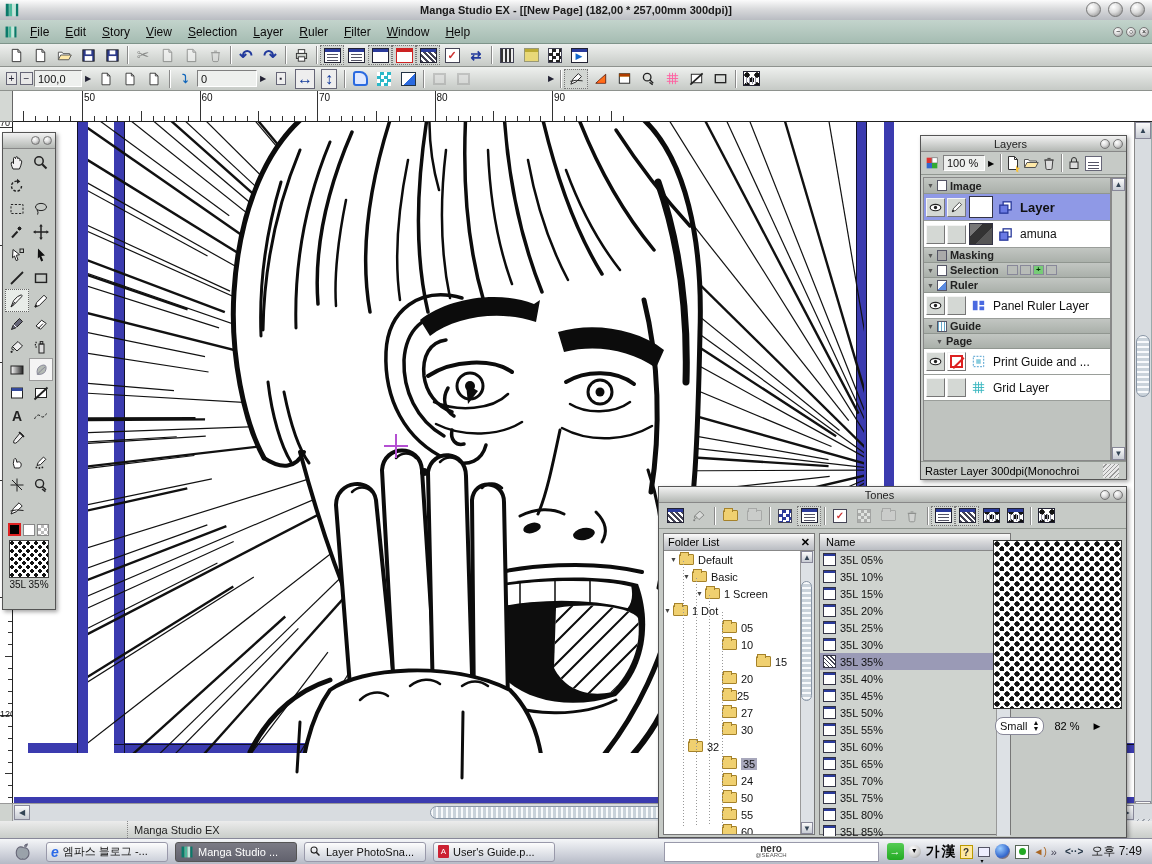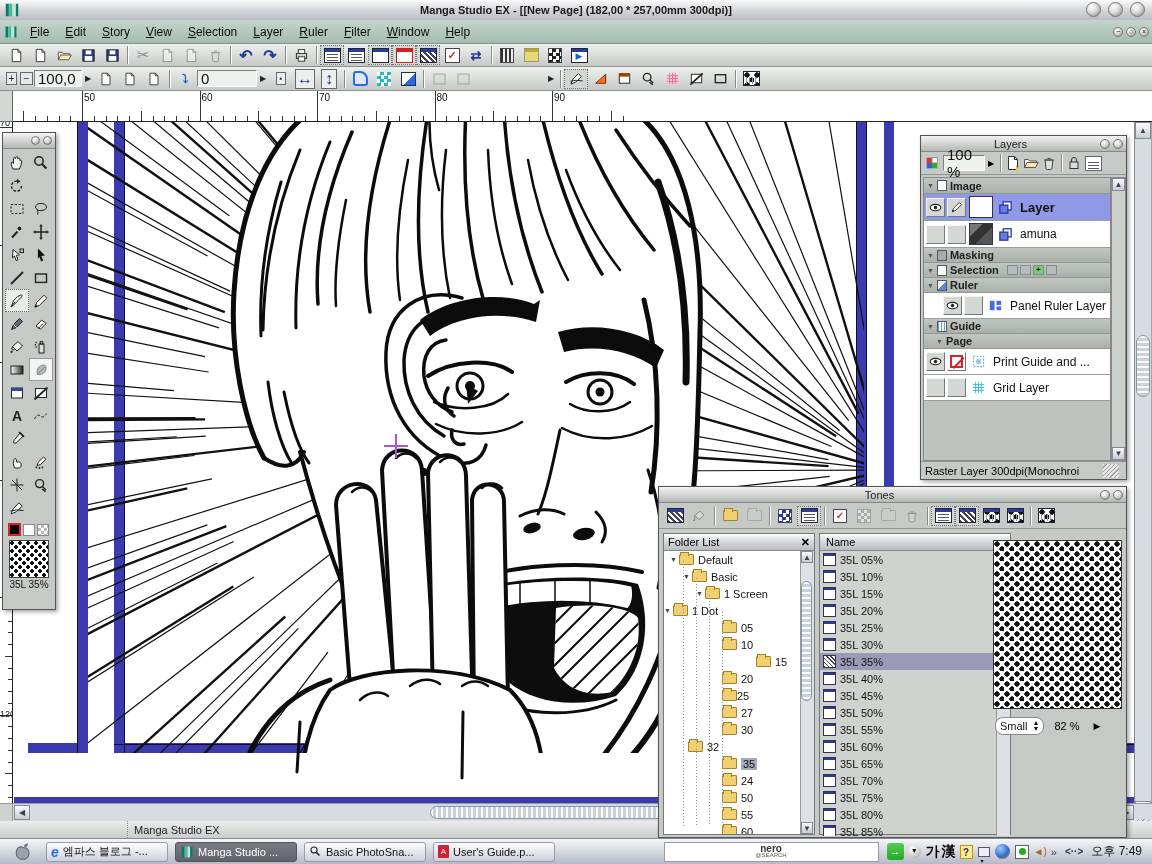--- a/index.html
+++ b/index.html
@@ -1,21 +1,21 @@
 <!DOCTYPE html>
 <html><head>
 <meta charset="utf-8">
 <style>
 *{margin:0;padding:0;box-sizing:border-box}
 html,body{width:1152px;height:864px;overflow:hidden;background:#000;font-family:"Liberation Sans",sans-serif}
 .screen{position:relative;width:1152px;height:864px;background:#9aa;overflow:hidden}
 .abs{position:absolute}
 .metal{background:linear-gradient(#fbfbfb,#d9dadc 45%,#b9bcc2)}
 .sphere{border-radius:50%;background:radial-gradient(circle at 35% 30%,#fff,#dcdcdc 45%,#8a8a8a 95%);border:1px solid #777}
-.field{background:#eef0ee;border:1px solid;border-color:#808080 #fff #fff #808080;font-size:15px;display:flex;align-items:center;padding:0 3px;color:#111}
+.field{background:#eef0ee;border:1px solid;border-color:#808080 #fff #fff #808080;font-size:11px;display:flex;align-items:center;padding:0 3px;color:#111}
 .tbtn{width:24px;height:20px;display:flex;align-items:center;justify-content:center;color:#223}
 .tbtn.dis{opacity:.45;filter:grayscale(1)}
 .tbtn.pressed{border:1px dotted #777;background:#d2d6d2}
 .sep{width:1px;height:18px;background:#8a8a8a;margin:0 3px;box-shadow:1px 0 0 #fff}
 .mw{width:17px;height:15px;background:#fff;border:1px solid #223;box-shadow:inset 0 3px 0 #2b3b9c;position:relative}
 .mw.red{border-color:#c22;box-shadow:inset 0 3px 0 #c22}
 .mw.chk{background:repeating-linear-gradient(45deg,#445 0 2px,#fff 2px 4px)}
 .mw.lines:after{content:"";position:absolute;left:2px;top:5px;width:11px;height:7px;background:repeating-linear-gradient(#556 0 1px,transparent 1px 3px)}
 .mw.dots:after{content:"";position:absolute;left:2px;top:5px;width:11px;height:7px;background:repeating-linear-gradient(90deg,#99a 0 1px,transparent 1px 3px)}
 .titlebar{left:0;top:0;width:1152px;height:20px;display:flex;align-items:center}
@@ -1091,21 +1091,21 @@
             <span style="width: 11px; height: 10px; background: rgb(184, 188, 184); border: 1px solid rgb(136, 136, 153); display: inline-block;"></span>
             <span style="width: 11px; height: 10px; background: rgb(119, 204, 119); border: 1px solid rgb(136, 136, 153); display: inline-block; text-align: center; font-size: 8px; line-height: 8px; color: rgb(0, 51, 0);">+</span>
             <span style="width: 11px; height: 10px; background: rgb(184, 188, 184); border: 1px solid rgb(136, 136, 153); display: inline-block;"></span>
           </span>
         </div>
         <div class="lhead" style="height: 15px;">
           <span style="font-size: 7px; color: rgb(85, 85, 85); margin: 0px 3px;">▼</span>
           <span style="width: 10px; height: 11px; background: linear-gradient(135deg, rgb(255, 255, 255) 50%, rgb(90, 138, 224) 50%); border: 1px solid rgb(85, 85, 102); margin-right: 3px; display: inline-block;"></span>
           <span>Ruler</span>
         </div>
-        <div class="lrow" style="height: 26px; padding-left: 17px;">
+        <div class="lrow" style="height: 26px;">
           <div class="cellbtn">
             <svg width="15" height="15" viewBox="0 0 18 18">
               <use href="#t-eye"></use>
             </svg>
           </div>
           <div class="cellbtn"></div>
           <svg width="17" height="17" viewBox="0 0 18 18" class="tico">
             <use href="#t-panelruler"></use>
           </svg>
           <span class="ttext">Panel Ruler Layer</span>
@@ -1410,21 +1410,21 @@
         <div class="task active">
           <svg width="14" height="14" viewBox="0 0 18 18" style="margin-right: 4px;">
             <use href="#t-mslogo"></use>
           </svg>
           <span style="overflow: hidden;">Manga Studio ...</span>
         </div>
         <div class="task">
           <svg width="13" height="13" viewBox="0 0 18 18" style="margin-right: 4px;">
             <use href="#t-zoom"></use>
           </svg>
-          <span style="overflow: hidden;">Basic PhotoSna...</span>
+          <span style="overflow: hidden;">Layer PhotoSna...</span>
         </div>
         <div class="task">
           <span style="width: 11px; height: 13px; background: rgb(204, 34, 51); color: rgb(255, 255, 255); font-size: 8px; text-align: center; line-height: 13px; margin-right: 4px; border-radius: 1px;">A</span>
           <span style="overflow: hidden;">User's Guide.p...</span>
         </div>
       </div>
   <div style="flex:1"></div>
   <div style="width:215px;height:20px;background:#fff;border:1px solid #99a;display:flex;align-items:center;justify-content:center">
     <div style="text-align:center;line-height:.9">
       <div style="font-size:10px;font-weight:bold;color:#333">nero</div>

